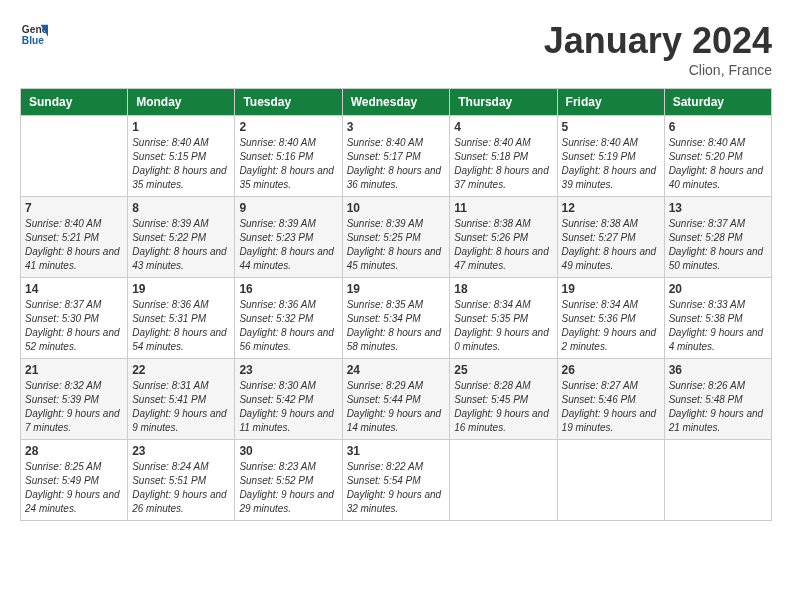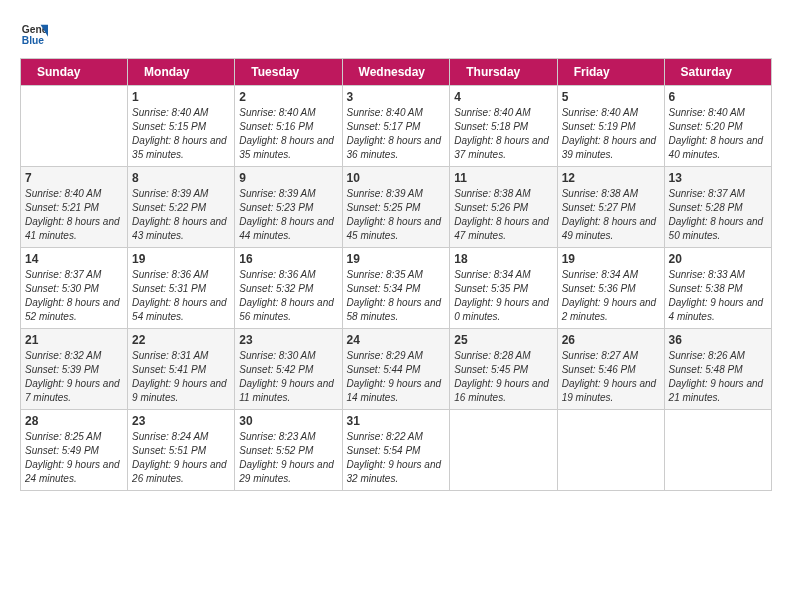--- a/index.html
+++ b/index.html
@@ -36,23 +36,23 @@
     .location {
       font-size: 14px;
       color: #555;
     }
     table {
       width: 100%;
       border-collapse: collapse;
       font-size: 11px;
     }
     thead tr th {
-      background-color: #be185d;
+      background-color: #15803d;
       color: #fff;
-      padding: 6px 16px;
+      padding: 6px 8px;
       text-align: left;
       font-size: 12px;
       font-weight: bold;
       border: 1px solid #ccc;
     }
     tbody tr td {
       vertical-align: top;
       border: 1px solid #ccc;
       padding: 4px 4px;
       height: 80px;
@@ -86,20 +86,22 @@
 
 <div class="header">
   <div class="logo">
     <svg class="logo-icon" viewBox="0 0 30 30">
       <text x="2" y="14" font-size="11" font-weight="bold" fill="#333">General</text>
       <text x="2" y="26" font-size="11" font-weight="bold" fill="#1a5fa8">Blue</text>
       <polygon points="22,5 30,5 30,18" fill="#1a5fa8"></polygon>
     </svg>
   </div>
   <div class="title-block">
+    <div class="month-title">January 2024</div>
+    <div class="location">Clion, France</div>
   </div>
 </div>
 
 <table>
   <thead>
     <tr id="weekday-header">
         <th>Sunday</th>
         <th>Monday</th>
         <th>Tuesday</th>
         <th>Wednesday</th>

